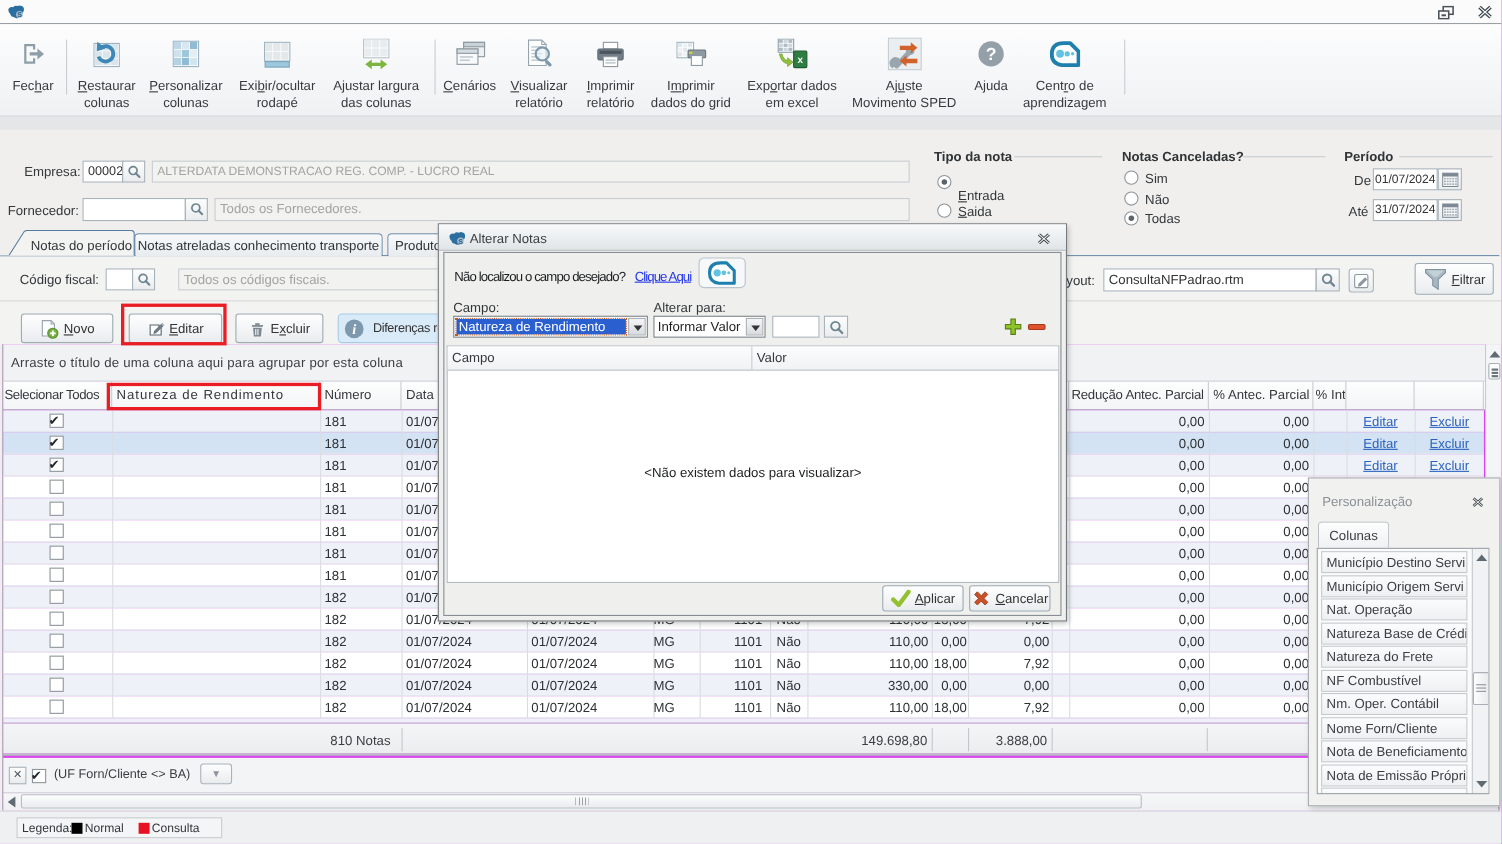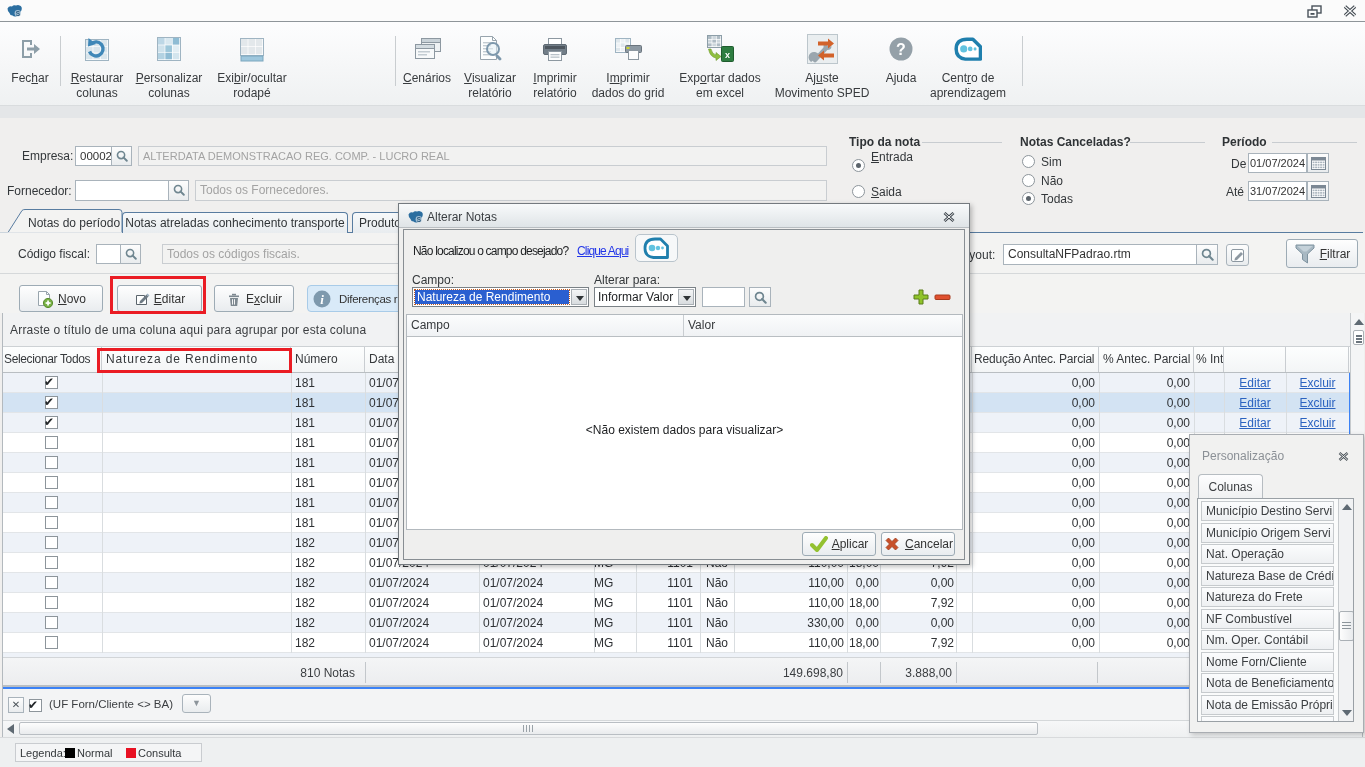--- a/index.html
+++ b/index.html
@@ -24,21 +24,21 @@
 .grphdr{position:absolute;font-weight:bold;color:#2f3336;font-size:12px}
 .grpline{position:absolute;height:1px;background:#c8ccd0}
 .radio{position:absolute;width:13px;height:13px;border:1px solid #8d959b;border-radius:50%;background:#fff}
 .radio.on:after{content:"";position:absolute;left:3px;top:3px;width:5px;height:5px;border-radius:50%;background:#5c646b}
 .cb{position:absolute;width:13px;height:13px;border:1px solid #8d959b;background:#fff}
 .cb.on:after{content:"\2714";position:absolute;left:-2px;top:-2px;color:#23272a;font-size:12px}
 
 #tabline{left:0;top:232px;width:1363px;height:1px;background:#587ca0}
 .tab{position:absolute;border:1px solid #587ca0;border-bottom:none;border-radius:4px 4px 0 0;background:linear-gradient(#f7f9fa,#e8ecef);text-align:center;font-size:12px;color:#303437}
 
-#grid{left:2px;top:313px;width:1361px;height:424px;background:#3b82f6;border-left:1px solid #b3b9be;border-right:1px solid #b3b9be}
+#grid{left:2px;top:313px;width:1361px;height:424px;background:#d946ef;border-left:1px solid #b3b9be;border-right:1px solid #b3b9be}
 #groupbar{left:0px;top:0px;width:1359px;height:34px;background:#f1f2f3;border-bottom:1px solid #cdd1d4;color:#3b3e41;font-size:13px}
 #ghdr{left:0px;top:34px;width:1359px;height:26px;background:linear-gradient(#fdfefe,#f3f5f6);border-bottom:1px solid #b9bec2}
 .hcell{position:absolute;top:0;height:25px;line-height:25px;color:#36393c;padding-left:4px;border-right:1px solid #c9cdd1;overflow:hidden;white-space:nowrap}
 .grow{position:absolute;left:0;width:1346px;height:20px}
 .gcell{position:absolute;top:0;height:20px;line-height:20px;white-space:nowrap;overflow:hidden;color:#2e3134;font-size:12px}
 .num{text-align:right}
 .glink{color:#2b63c0;text-decoration:underline;text-align:center}
 .vline{position:absolute;top:0;width:1px;height:20px;background:#d9dde0}
 
 #gfooter{left:0;top:344px;width:1346px;height:30px;background:linear-gradient(#f4f5f6,#ecedef);border-top:1px solid #d2d5d8;border-bottom:2px solid #b9bec3}
@@ -125,20 +125,33 @@
           <rect x="1.5" y="1.5" width="23" height="17" fill="#fff" stroke="#9fb4c2"></rect>
           <rect x="2.0" y="2.0" width="6.633333333333333" height="7.3" fill="#e3e8eb"></rect>
           <rect x="9.333333333333332" y="2.0" width="6.633333333333333" height="7.3" fill="#e3e8eb"></rect>
           <rect x="16.666666666666664" y="2.0" width="6.633333333333333" height="7.3" fill="#e3e8eb"></rect>
           <rect x="2.0" y="10.0" width="6.633333333333333" height="7.3" fill="#e3e8eb"></rect>
           <rect x="9.333333333333332" y="10.0" width="6.633333333333333" height="7.3" fill="#e3e8eb"></rect>
           <rect x="16.666666666666664" y="10.0" width="6.633333333333333" height="7.3" fill="#e3e8eb"></rect>
           <rect x="2" y="19" width="22" height="5" fill="#9ec7dd" stroke="#7ba6bd" stroke-width="1"></rect>
         </svg>
       </div><span>Exi<span class="u">b</span>ir/ocultar<br>rodapé</span></div>
+<div class="tbtn" style="left:287px;width:110px"><div class="islot">
+        <svg class="ic" width="28" height="29" viewBox="0 0 28 29" style="">
+          <rect x="2.5" y="0.5" width="23" height="17" fill="#fff" stroke="#b9c4cb"></rect>
+          <rect x="3.0" y="1.0" width="6.633333333333333" height="7.3" fill="#e8ecee"></rect>
+          <rect x="10.333333333333332" y="1.0" width="6.633333333333333" height="7.3" fill="#e8ecee"></rect>
+          <rect x="17.666666666666664" y="1.0" width="6.633333333333333" height="7.3" fill="#e8ecee"></rect>
+          <rect x="3.0" y="9.0" width="6.633333333333333" height="7.3" fill="#e8ecee"></rect>
+          <rect x="10.333333333333332" y="9.0" width="6.633333333333333" height="7.3" fill="#e8ecee"></rect>
+          <rect x="17.666666666666664" y="9.0" width="6.633333333333333" height="7.3" fill="#e8ecee"></rect>
+          <path d="M13 22 l5 0 0 -3 6 4.5 -6 4.5 0 -3 -5 0 z" fill="#7cb53f"></path>
+          <path d="M15 22 l-5 0 0 -3 -6 4.5 6 4.5 0 -3 5 0 z" fill="#7cb53f"></path>
+        </svg>
+      </div><span>Ajustar largura<br>das colunas</span></div>
 <div class="tsep" style="left:395px"></div>
 <div class="tbtn" style="left:382px;width:90px"><div class="islot">
         <svg class="ic" width="29" height="24" viewBox="0 0 29 24" style="">
           <rect x="8.5" y="1.5" width="19" height="13" fill="#eef1f3" stroke="#8d98a1"></rect>
           <rect x="8.5" y="1.5" width="19" height="4" fill="#c9d2d8" stroke="#8d98a1"></rect>
           <rect x="2.5" y="7.5" width="19" height="14" fill="#f7f9fa" stroke="#8d98a1"></rect>
           <rect x="2.5" y="7.5" width="19" height="4" fill="#d4dce1" stroke="#8d98a1"></rect>
           <rect x="5" y="14" width="12" height="1.5" fill="#c3ccd2"></rect>
           <rect x="5" y="17" width="9" height="1.5" fill="#c3ccd2"></rect>
         </svg>
@@ -238,21 +251,21 @@
 <div class="lbl" style="left:7px;top:184px">Fornecedor:</div>
 <div class="inp" style="left:75px;top:180px;width:94px;height:21px"></div>
 <div class="sbtn" style="left:168px;top:180px;width:21px;height:21px;padding-top:3px"><svg class="ic" width="12" height="12" viewBox="0 0 12 12" style="">
         <circle cx="5.04" cy="5.04" r="3.5999999999999996" fill="none" stroke="#6f8690" stroke-width="1.56"></circle>
         <line x1="7.4399999999999995" y1="7.4399999999999995" x2="10.8" y2="10.8" stroke="#6f8690" stroke-width="1.92" stroke-linecap="round"></line>
       </svg></div>
 <div class="inp ro" style="left:195px;top:180px;width:632px;height:21px">Todos os Fornecedores.</div>
 <div class="grphdr" style="left:849px;top:135px">Tipo da nota</div>
 <div class="grpline" style="left:922px;top:142px;width:80px"></div>
 <div class="radio on" style="left:852px;top:159px"></div>
-<div class="lbl" style="left:871px;top:150px"><span class="u">E</span>ntrada</div>
+<div class="lbl" style="left:871px;top:171px"><span class="u">E</span>ntrada</div>
 <div class="radio" style="left:852px;top:185px"></div>
 <div class="lbl" style="left:871px;top:185px"><span class="u">S</span>aida</div>
 <div class="grphdr" style="left:1020px;top:135px">Notas Canceladas?</div>
 <div class="grpline" style="left:1130px;top:142px;width:75px"></div>
 <div class="radio" style="left:1022px;top:155px"></div>
 <div class="lbl" style="left:1041px;top:155px">Sim</div>
 <div class="radio" style="left:1022px;top:174px"></div>
 <div class="lbl" style="left:1041px;top:174px">Não</div>
 <div class="radio on" style="left:1022px;top:192px"></div>
 <div class="lbl" style="left:1041px;top:192px">Todas</div>

